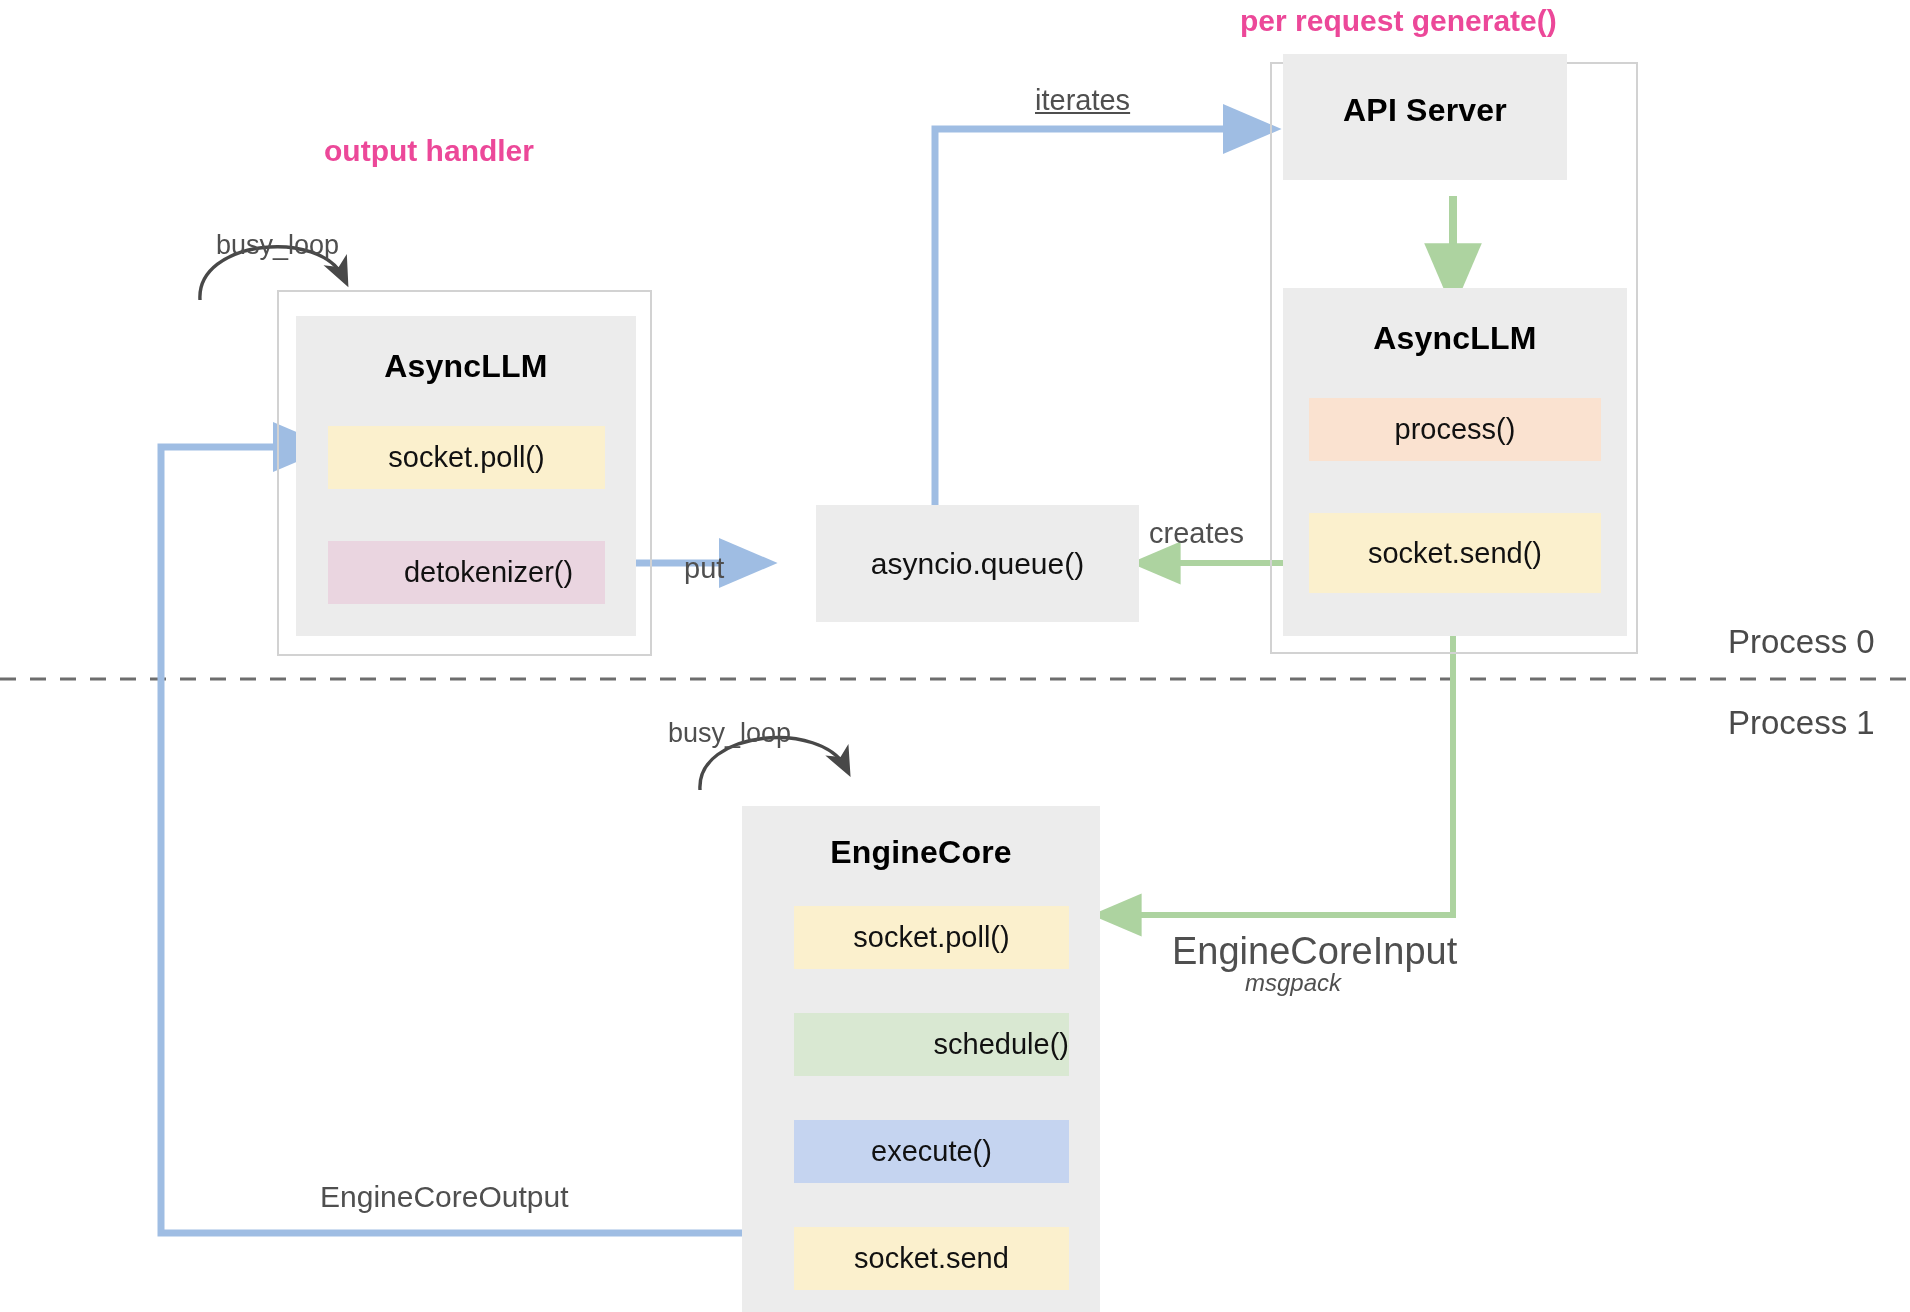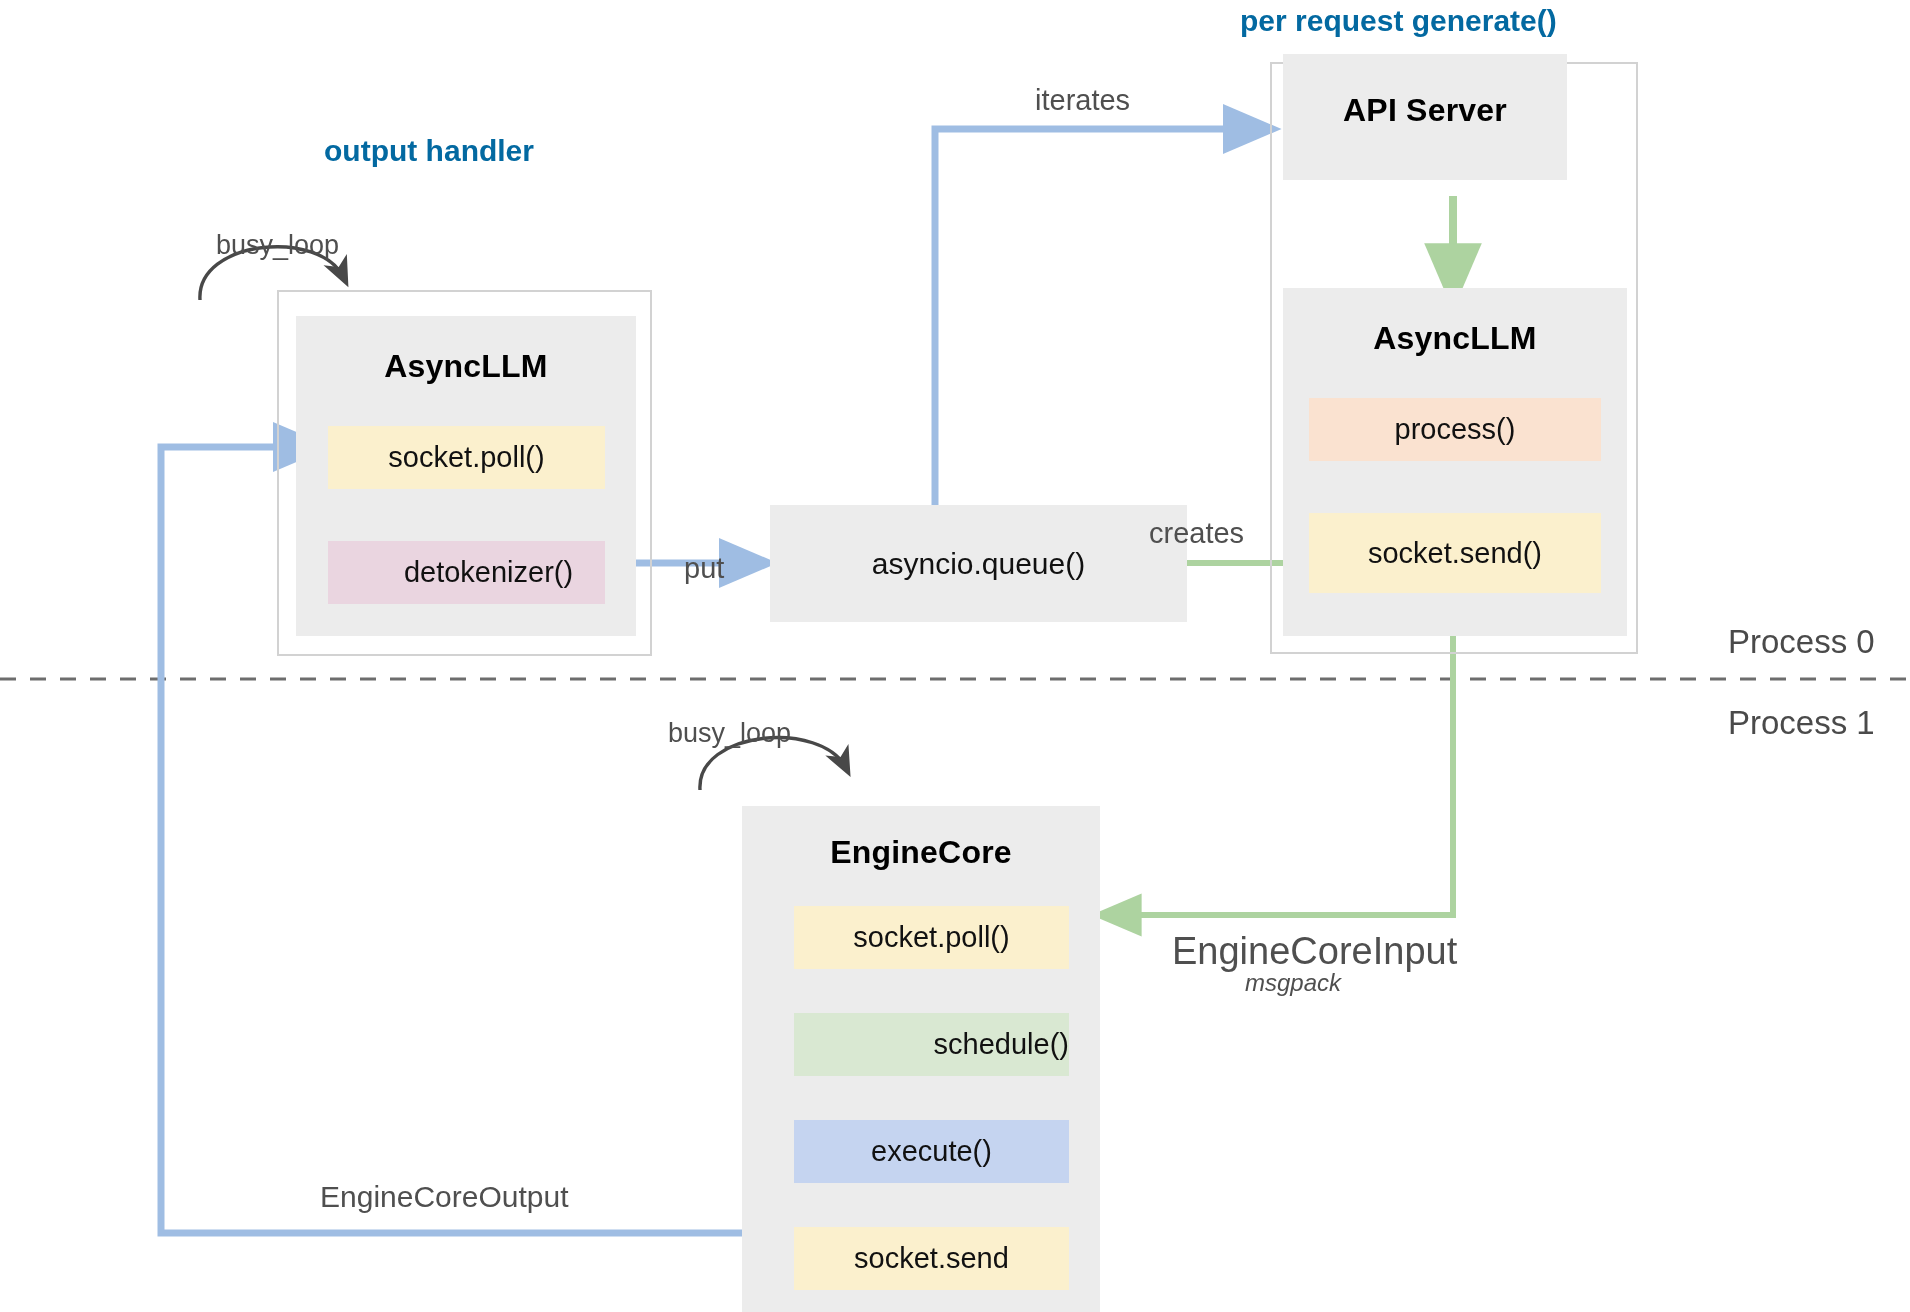--- a/index.html
+++ b/index.html
@@ -66,21 +66,21 @@
     align-items: center;
     justify-content: center;
     color: #111111;
     box-sizing: border-box;
   }
 
   
   .section-title {
     position: absolute;
     font-weight: bold;
-    color: #0369a1;
+    color: #ec4899;
     white-space: nowrap;
   }
 
   
   .edge-label {
     position: absolute;
     color: #4f4f4f;
     white-space: nowrap;
   }
   .edge-label.italic { font-style: italic; }
@@ -140,29 +140,29 @@
 
     <div class="method" style="left:32px; top:110px; width:277px; height:63px; background:#fbf0cd; font-size:29px;">
       <span>socket.poll()</span>
     </div>
 
     <div class="method" style="left:32px; top:225px; width:277px; height:63px; background:#ead5e0; font-size:29px;padding-left:44px;">
       <span>detokenizer()</span>
     </div>
   </div>
 
-  <div class="abs plainbox" style="left:770px; top:505px; width:417px; height:117px; font-size:30px;">
+  <div class="abs plainbox" style="left:816px; top:505px; width:323px; height:117px; font-size:30px;">
     <span>asyncio.queue()</span>
   </div>
 
   <div class="edge-label" style="left:684px; top:517px; font-size:29px;margin-top:35px;">put</div>
 
   <div class="section-title" style="left:1240px; top:4px; font-size:30px;">per request generate()</div>
 
-  <div class="edge-label" style="left:1035px; top:84px; font-size:29px;">iterates</div>
+  <div class="edge-label" style="left:1035px; top:84px; font-size:29px;text-decoration:underline;">iterates</div>
 
   <div class="edge-label" style="left:1149px; top:517px; font-size:29px;">creates</div>
 
   <div class="abs group-frame" style="left:1270px; top:62px; width:368px; height:592px;"></div>
 
   <div class="abs component" style="left:1283px; top:54px; width:284px; height:126px;">
     <div class="component-title" style="top:38px; font-size:32px;">API Server</div>
   </div>
 
   <div class="abs component" style="left:1283px; top:288px; width:344px; height:348px;">

